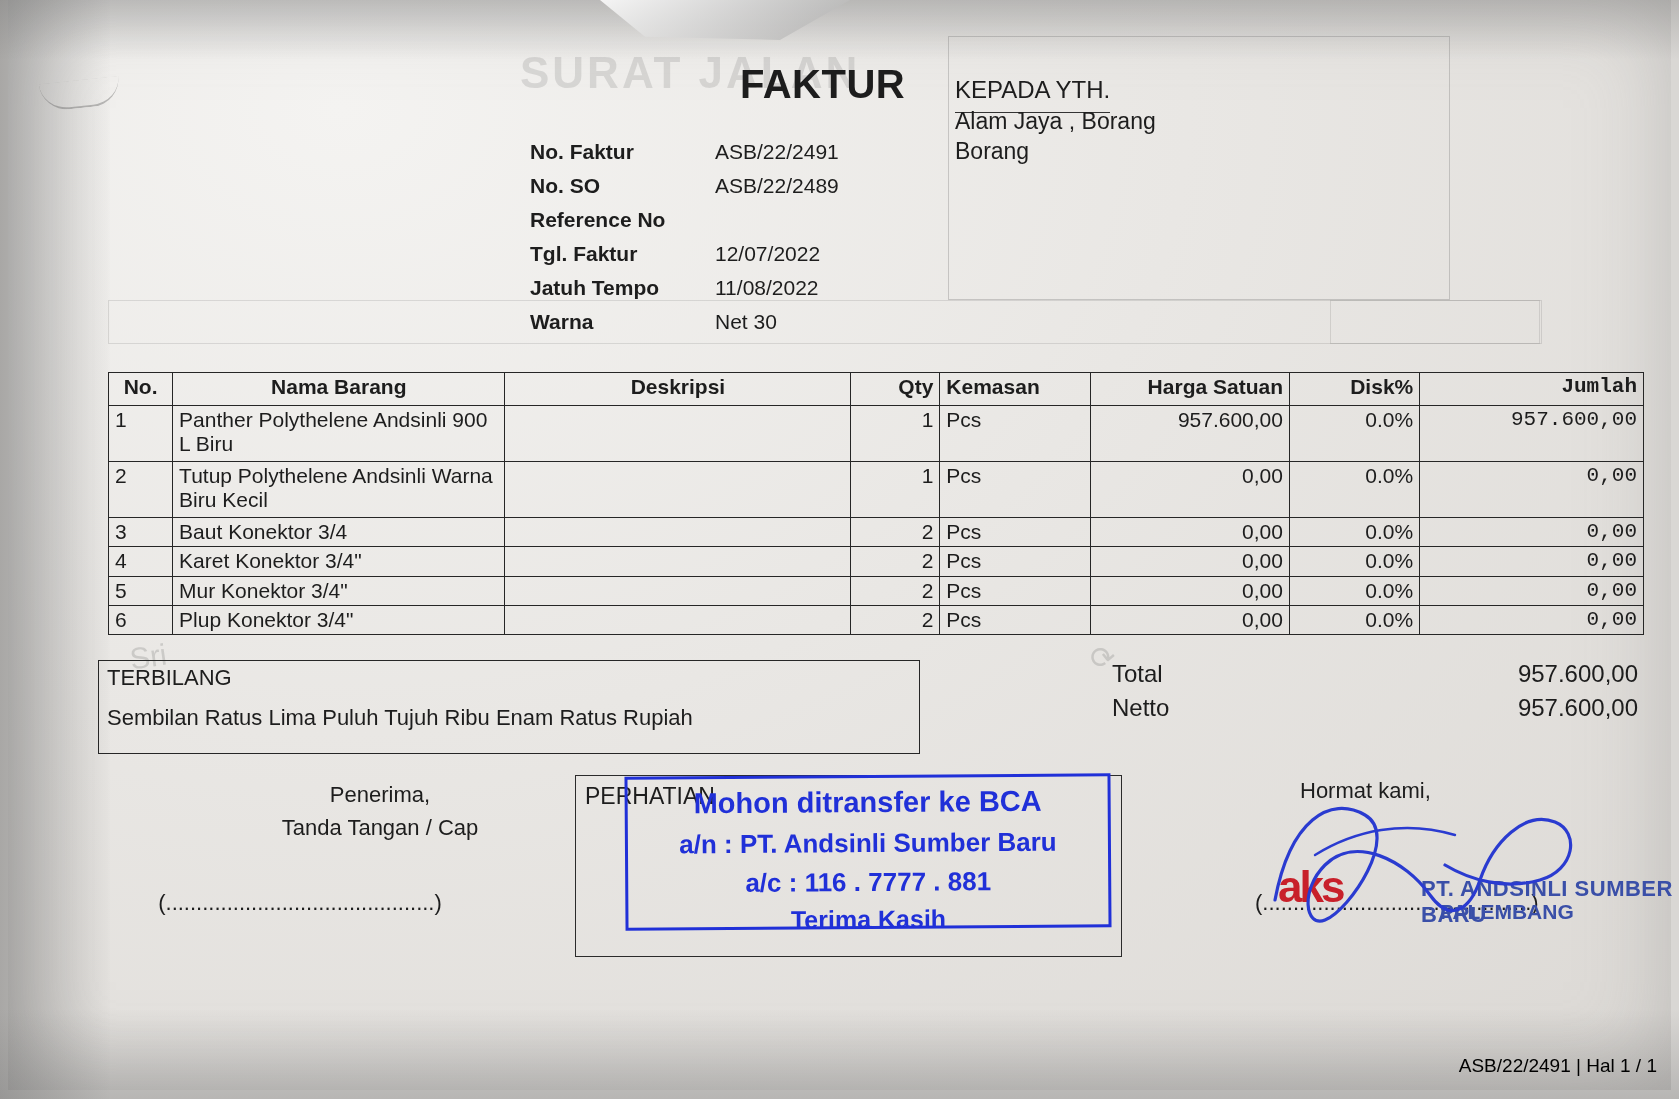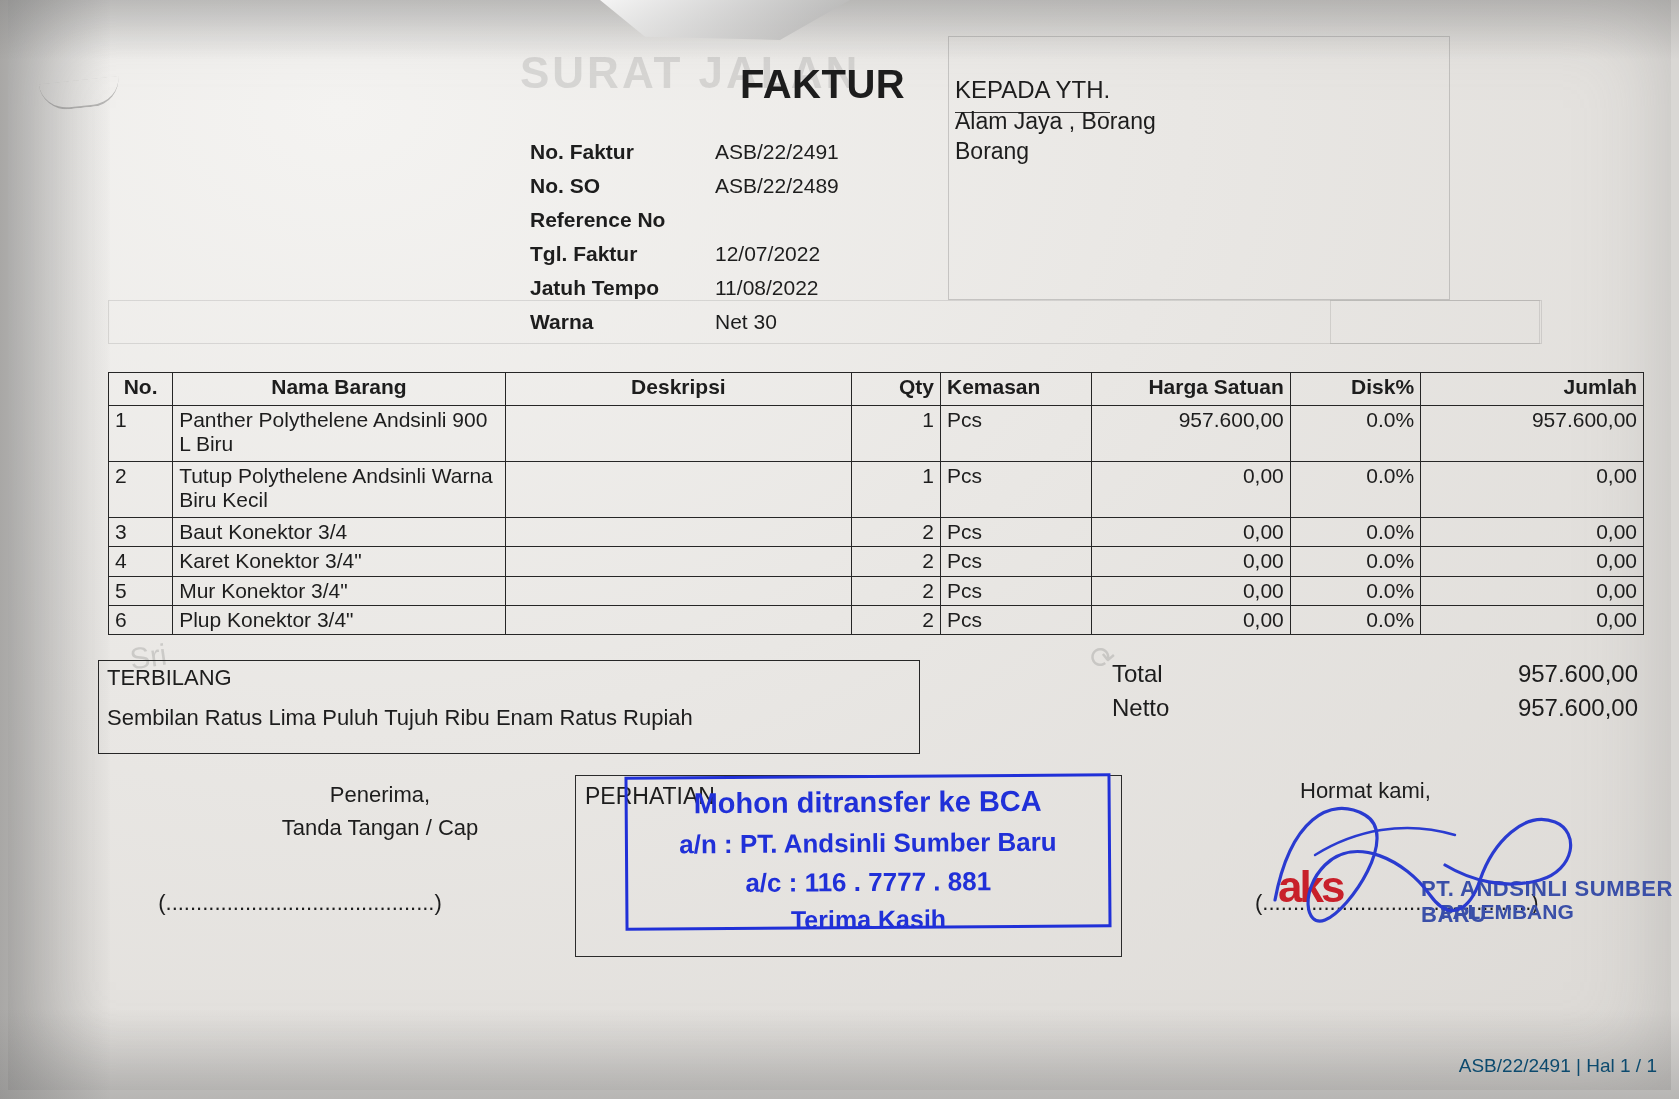--- a/index.html
+++ b/index.html
@@ -118,21 +118,21 @@
     line-height: 1.16;
   }
   .tbl thead th { font-weight: bold; height: 28px; }
   .c-no    { width: 52px; }
   .c-nama  { width: 330px; margin-left: 20px; }
   .c-desk  { width: 345px; }
   .c-qty   { width: 78px; text-align: right; }
   .c-kem   { width: 140px; }
   .c-harga { width: 190px; text-align: right; }
   .c-disk  { width: 120px; text-align: right; }
-  .c-jml   { width: 215px; text-align: right; }
+  .c-jml   { width: 215px; text-align: right; font-family: Liberation Mono, monospace; }
   th.c-qty, th.c-harga, th.c-disk, th.c-jml { text-align: right; }
   th.c-kem { text-align: left; }
 
   
   .terbilang-box {
     position: absolute; left: 98px; top: 660px;
     width: 820px; height: 92px;
     border: 1px solid #262626;
     font-size: 22px;
   }
@@ -216,21 +216,21 @@
   .pencil {
     position: absolute;
     color: rgba(95,95,95,0.22);
     font-size: 30px;
     pointer-events: none;
     user-select: none;
   }
 
   .footer-ref {
     position: absolute; right: 22px; bottom: 22px;
-    font-size: 19px; color: #0c4a6e;
+    font-size: 19px; color: #000000;
   }
 </style>
 </head>
 <body>
 
 <div class="page">
   <div class="paper"></div>
   <div class="shade-left"></div>
   <div class="shade-top"></div>
   <div class="shade-bottom"></div>

